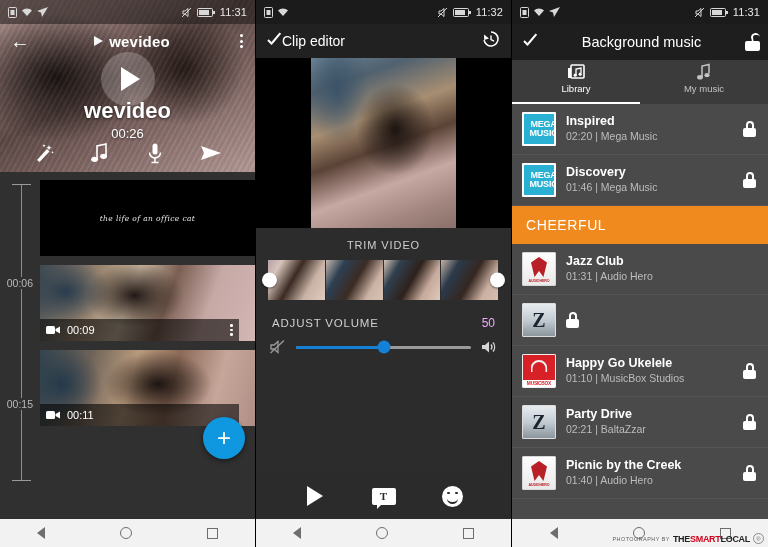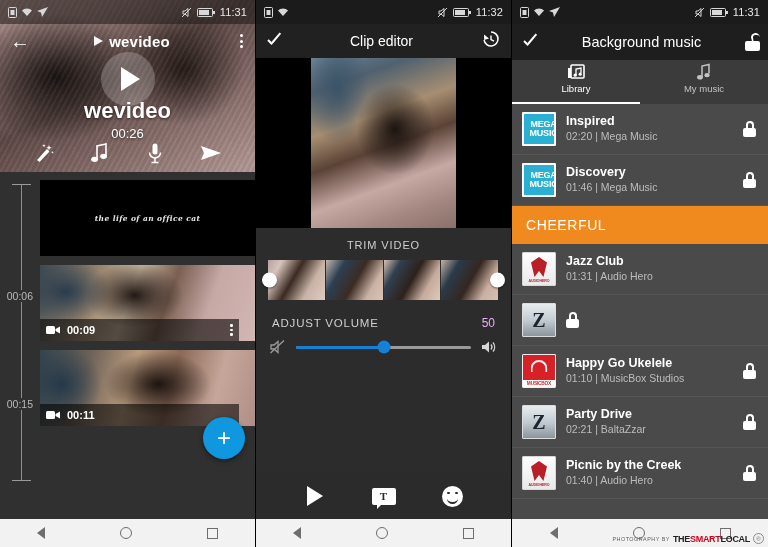--- a/index.html
+++ b/index.html
@@ -153,21 +153,21 @@
   .ruler-cap {
     position: absolute; left: 12px; width: 19px; height: 1px; background: #9a9a9a;
   }
   .ruler-lbl {
     position: absolute;
     left: 0; width: 38px;
     text-align: right; padding-right: 5px;
     color: #b9b9b9; font-size: 10.5px;
     background: #303030;
   }
-  .clips { margin-left: 40px; margin-right: 0; font-weight: bold; }
+  .clips { margin-left: 40px; margin-right: 0; }
   .clip {
     position: relative;
     height: 76px;
     margin-bottom: 9px;
     overflow: hidden;
     background: #000;
   }
   .clip-text {
     background: #000;
     display: flex; align-items: center; justify-content: center;
@@ -223,21 +223,21 @@
   .nav-home { width: 12px; height: 12px; border: 1.6px solid #6e6e6e; border-radius: 50%; }
   .nav-recent { width: 11px; height: 11px; border: 1.6px solid #6e6e6e; }
 
   
   .p2 { background: #2c2c2c; }
   .bar2 {
     height: 34px; background: #212121;
     display: flex; align-items: center; padding: 0 10px;
   }
   .bar2 .ttl {
-    flex: 1; text-align: center; color: #fff; font-size: 14px;
+    flex: 1; text-align: left; color: #fff; font-size: 14px;
     margin-left: -4px;
   }
   .check {
     width: 20px; height: 20px;
     position: relative;
   }
   .check::before {
     content: "";
     position: absolute; left: 2px; top: 8px;
     width: 6px; height: 2px; background: #fff;
@@ -602,21 +602,21 @@
             </svg>
         </div>
       </div>
     </div>
 
     <div class="timeline">
       <div class="ruler">
         <div class="ruler-line"></div>
         <div class="ruler-cap" style="top:4px"></div>
         <div class="ruler-cap" style="bottom:14px"></div>
-        <div class="ruler-lbl" style="top:110px">00:06</div>
+        <div class="ruler-lbl" style="top:97px">00:06</div>
         <div class="ruler-lbl" style="top:218px">00:15</div>
       </div>
 
       <div class="clips">
         <div class="clip clip-text">
           <span>the life of an office cat</span>
         </div>
 
         <div class="clip clip-img-a">
           <div class="clip-bar">

